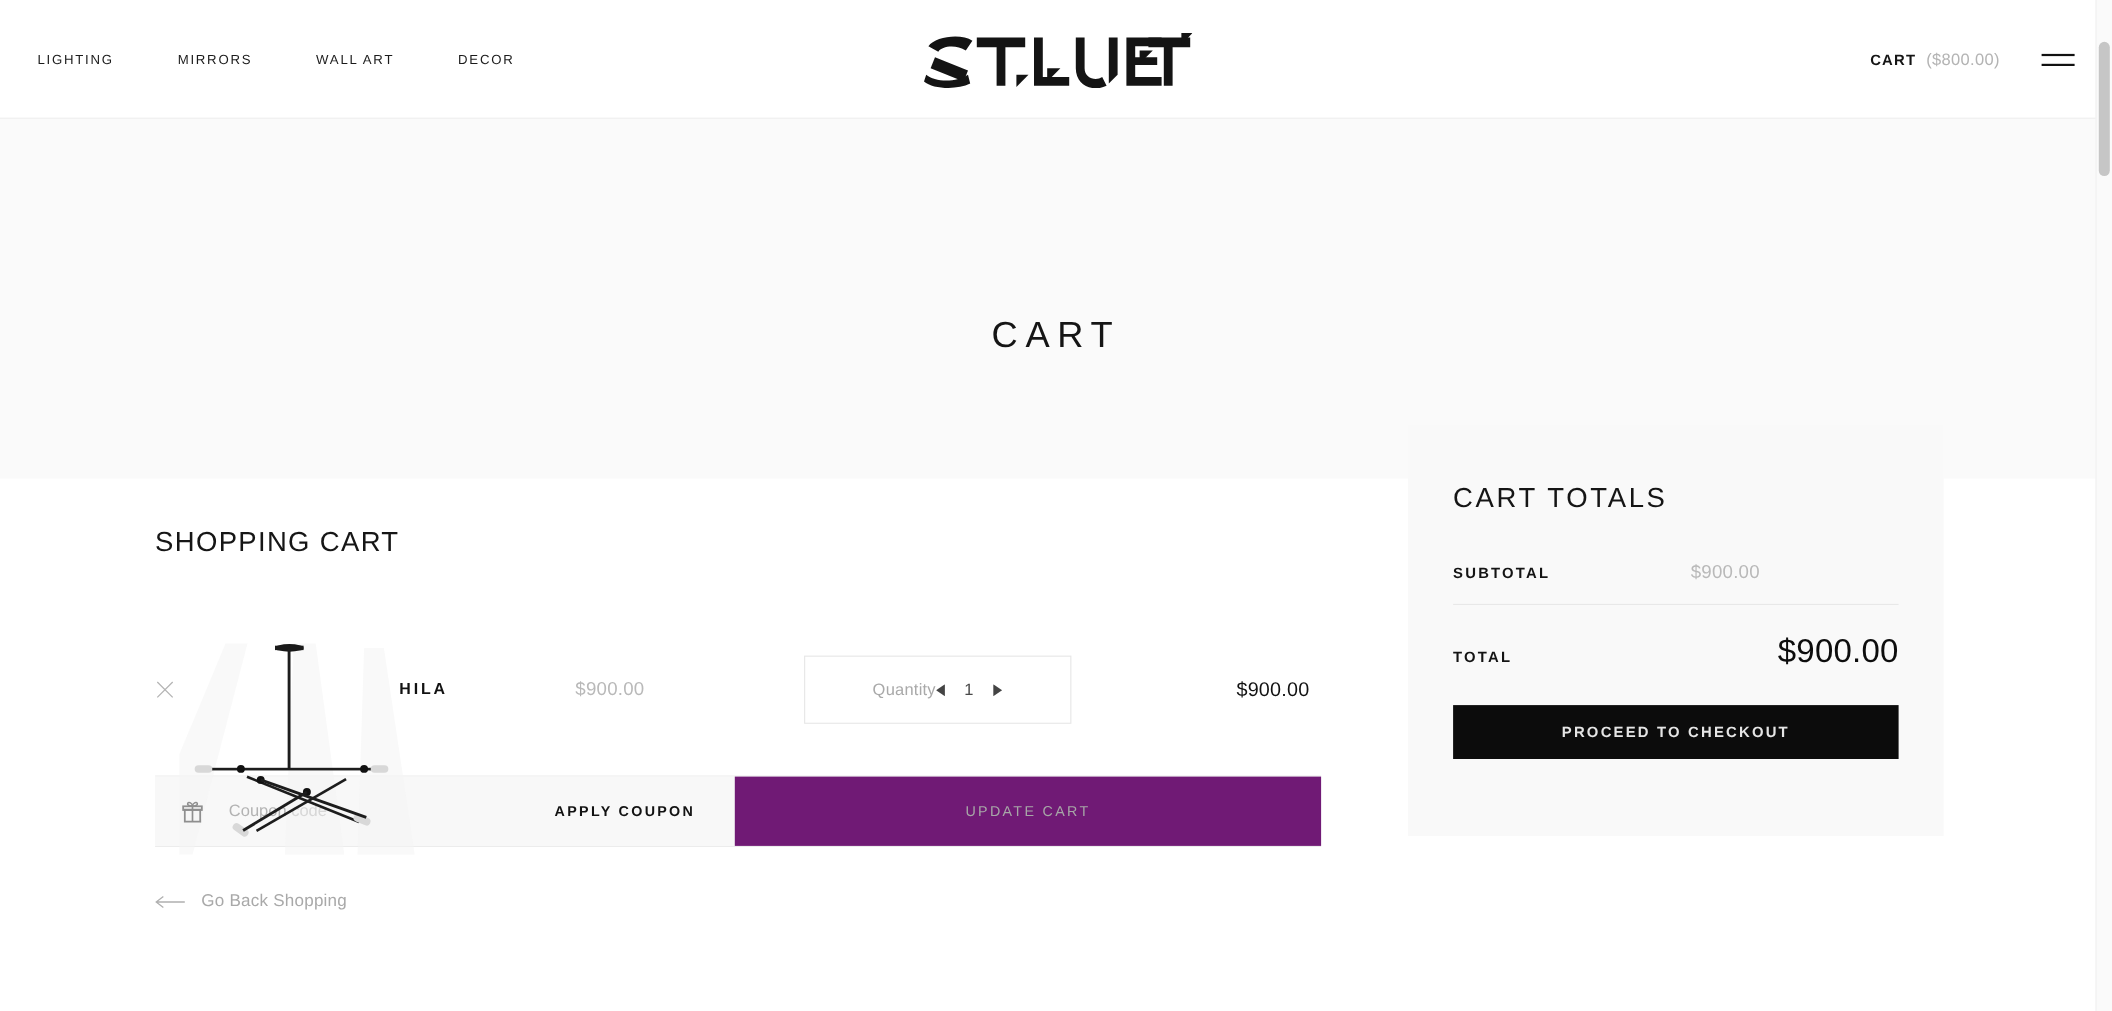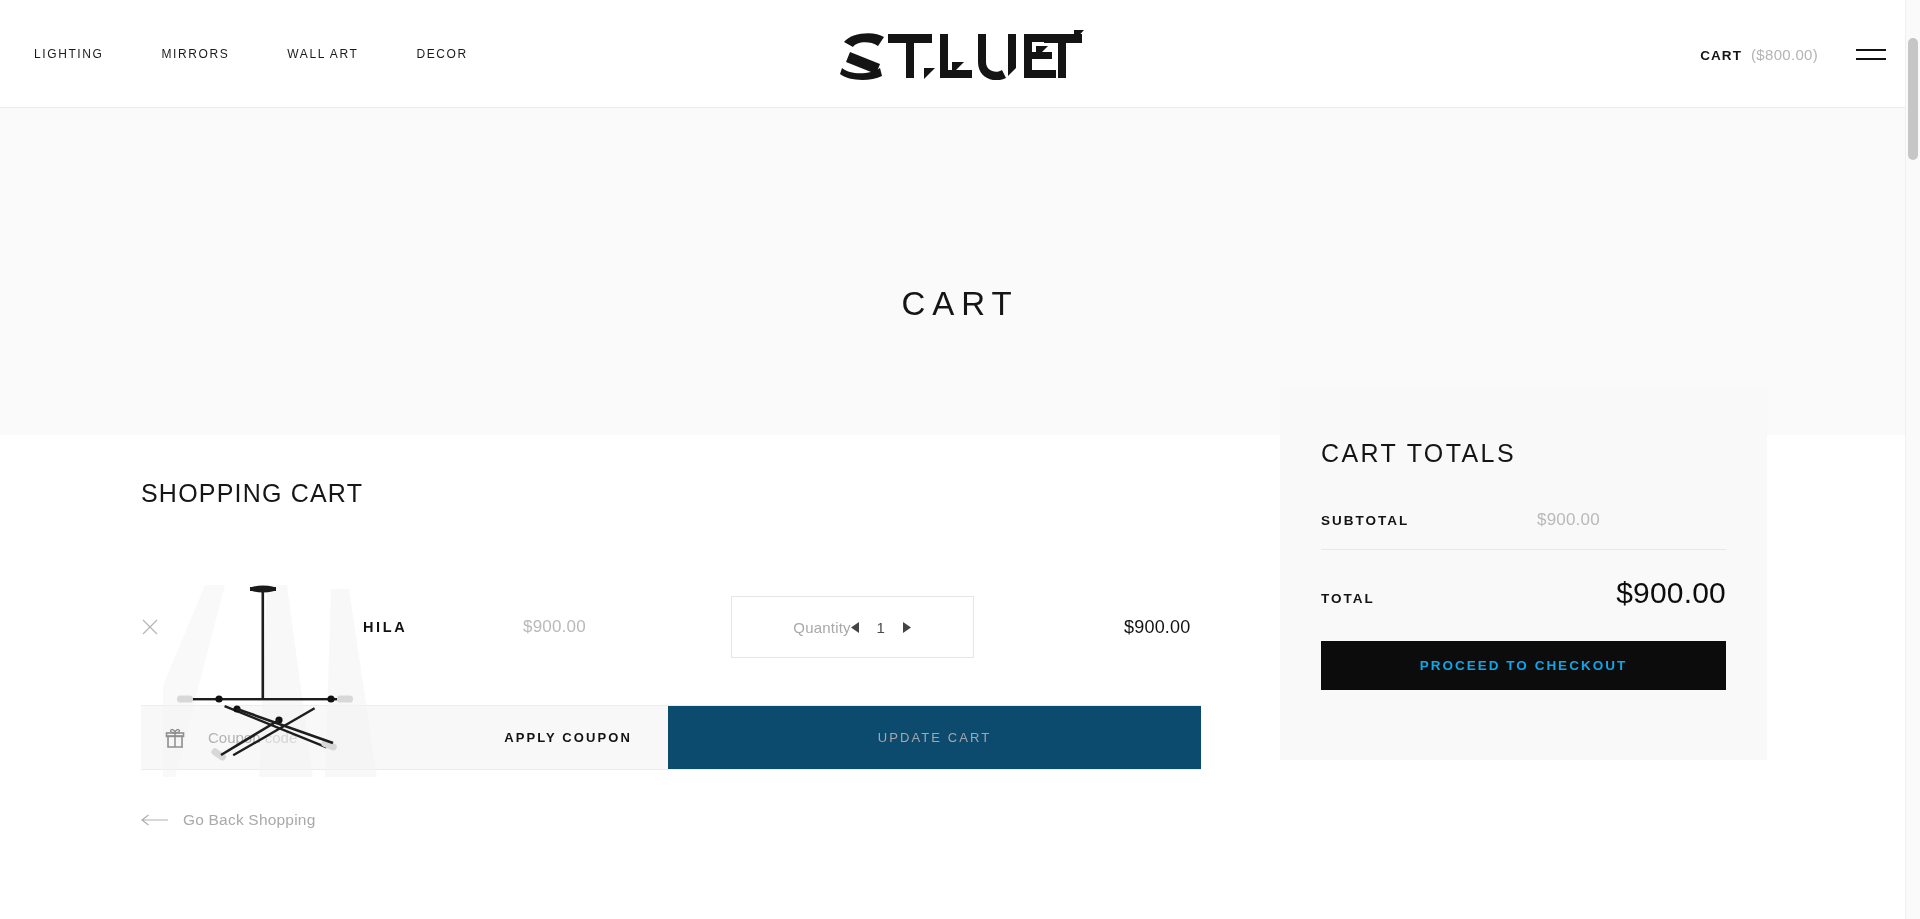--- a/index.html
+++ b/index.html
@@ -120,21 +120,21 @@
     flex: 1; border: 0; background: transparent; outline: none;
     font-family: "Liberation Sans", sans-serif;
     font-size: 15px; color: #6e6e6e;
   }
   .coupon-input::placeholder { color: #b3b3b3; }
   .apply-coupon {
     font-size: 13px; letter-spacing: 2.1px; color: #121212; font-weight: 700;
     cursor: pointer; white-space: nowrap; padding-right: 10px;
   }
   .update-cart-wrap {
-    flex: 1; background: #0c4a6e; display:flex; align-items:center; justify-content:center;
+    flex: 1; background: #701a75; display:flex; align-items:center; justify-content:center;
   }
   .update-cart {
     font-size: 13px; letter-spacing: 2.1px; color: #a7a7a7; font-weight: 400;
     cursor: pointer; white-space: nowrap;
   }
 
   .go-back {
     display: inline-flex; align-items: center; gap: 14px; margin-top: 41px;
     cursor: pointer;
   }
@@ -157,21 +157,21 @@
     flex: 0 0 216px; font-size: 13.5px; letter-spacing: 2px;
     color: #141414; font-weight: 700;
   }
   .t-value-sub { font-size: 17px; color: #b9b9b9; letter-spacing: .2px; }
   .t-value-total {
     flex: 1; text-align: right; font-size: 30px; color: #0d0d0d;
     letter-spacing: .2px; font-weight: 400;
   }
   .checkout-btn {
     display: block; width: 405px; height: 49px; margin-top: 31px;
-    background: #0c0c0c; color: #0ea5e9; border: 0; cursor: pointer;
+    background: #0c0c0c; color: #e5e5e5; border: 0; cursor: pointer;
     font-family: "Liberation Sans", sans-serif;
     font-size: 13.5px; letter-spacing: 2px; font-weight: 700;
   }
 
   
   .scrollbar-track {
     position: absolute; right: 0; top: 0; width: 15px; height: 919px;
     background: #fafafa; border-left: 1px solid #f0f0f0;
   }
   .scrollbar-thumb {

